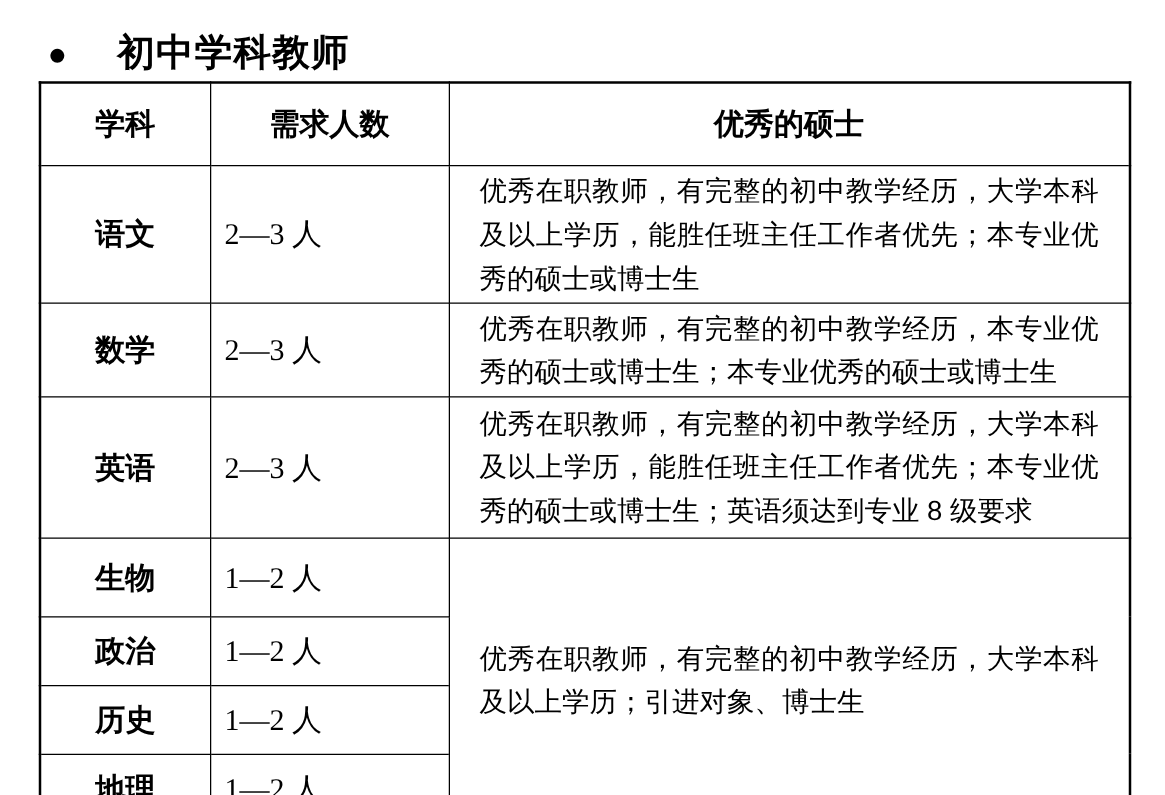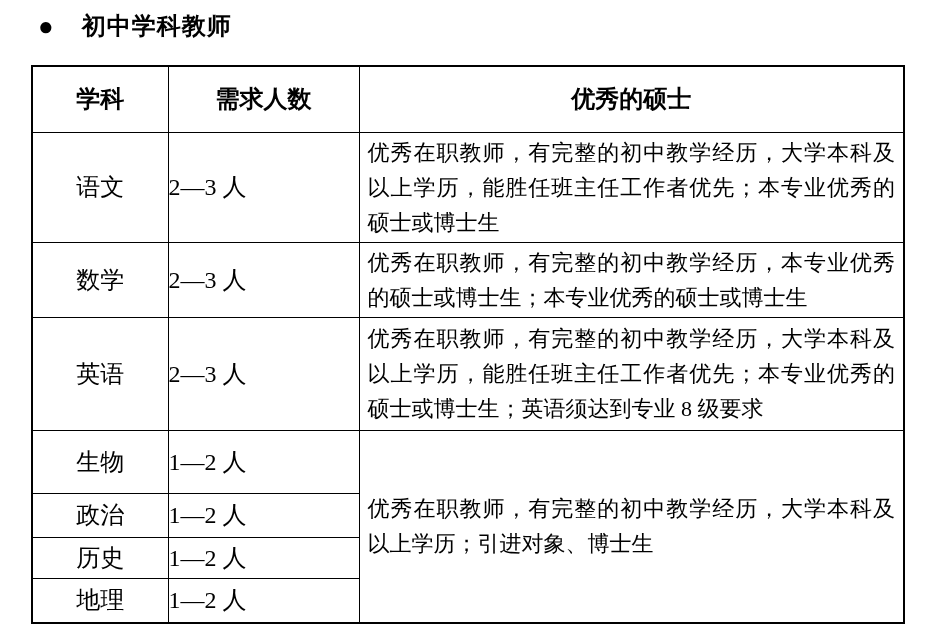--- a/index.html
+++ b/index.html
@@ -22,64 +22,64 @@
     top: 10px;
     display: flex;
     align-items: center;
   }
   .bullet {
     font-size: 26px;
     line-height: 1;
     margin-right: 28px;
   }
   .title-text {
-    margin: 0;
-    font-size: 24px;
+    margin: 12px;
+    font-size: 30px;
     font-weight: bold;
     letter-spacing: 1px;
     font-family: Liberation Mono, monospace;
   }
   table.recruit-table {
     position: absolute;
     left: 31px;
     top: 65px;
     width: 872px;
     border-collapse: collapse;
     table-layout: fixed;
     border: 2px solid #000000;
   }
   .recruit-table th,
   .recruit-table td {
     border: 1.5px solid #000000;
     vertical-align: middle;
-    padding: 0;
+    padding: 11px;
     overflow: hidden;
   }
   .recruit-table th {
     font-size: 24px;
     font-weight: bold;
     text-align: center;
     font-family: "Liberation Sans", sans-serif;
   }
   td.subject-cell {
     font-size: 24px;
-    font-weight: normal;
+    font-weight: bold;
     text-align: center;
     font-family: "Liberation Sans", sans-serif;
   }
   td.count-cell {
     font-size: 24px;
     font-family: "Liberation Serif", serif;
   }
   td.target-cell {
     font-size: 22px;
     line-height: 35px;
     text-align: justify;
-    padding: 2px 8px;
-    font-family: Liberation Serif, serif;
+    padding: 2px 24px;
+    font-family: Liberation Sans, sans-serif;
   }
 </style>
 </head>
 <body>
 
 <div class="page">
 
   <div class="title-row">
     <span class="bullet">●</span>
     <h1 class="title-text">初中学科教师</h1>

